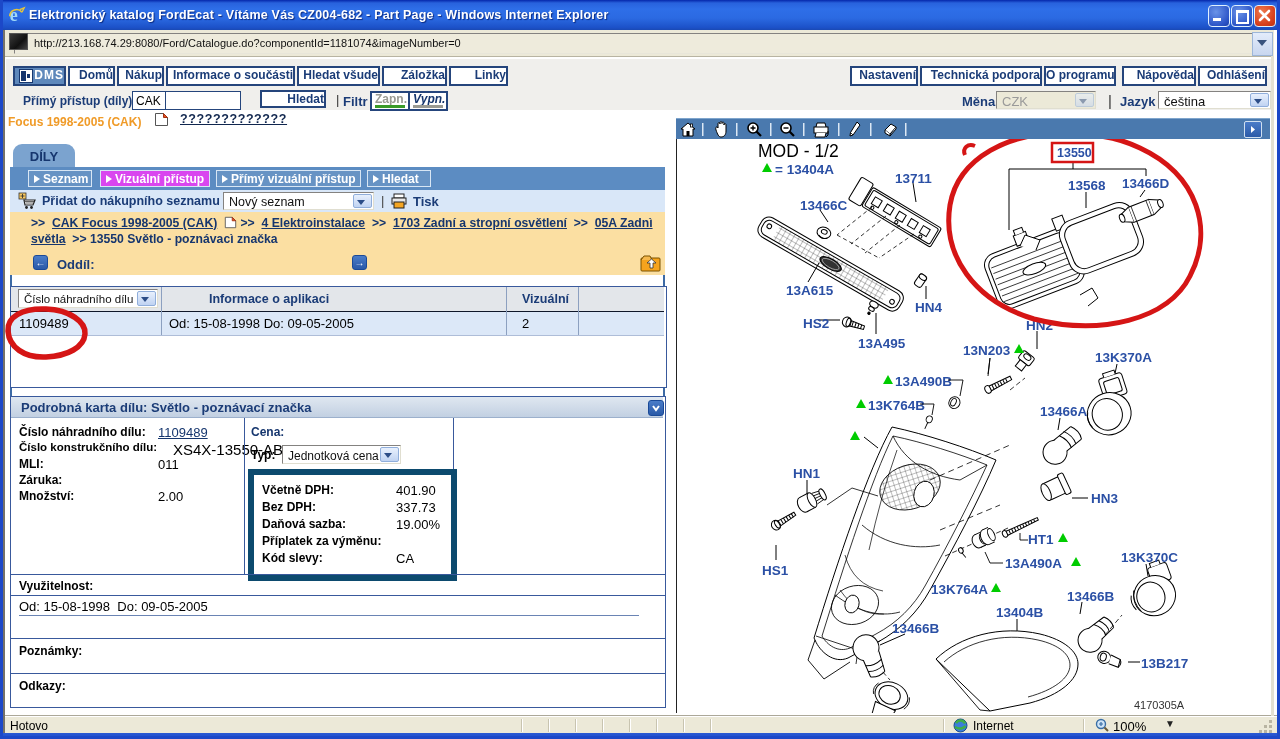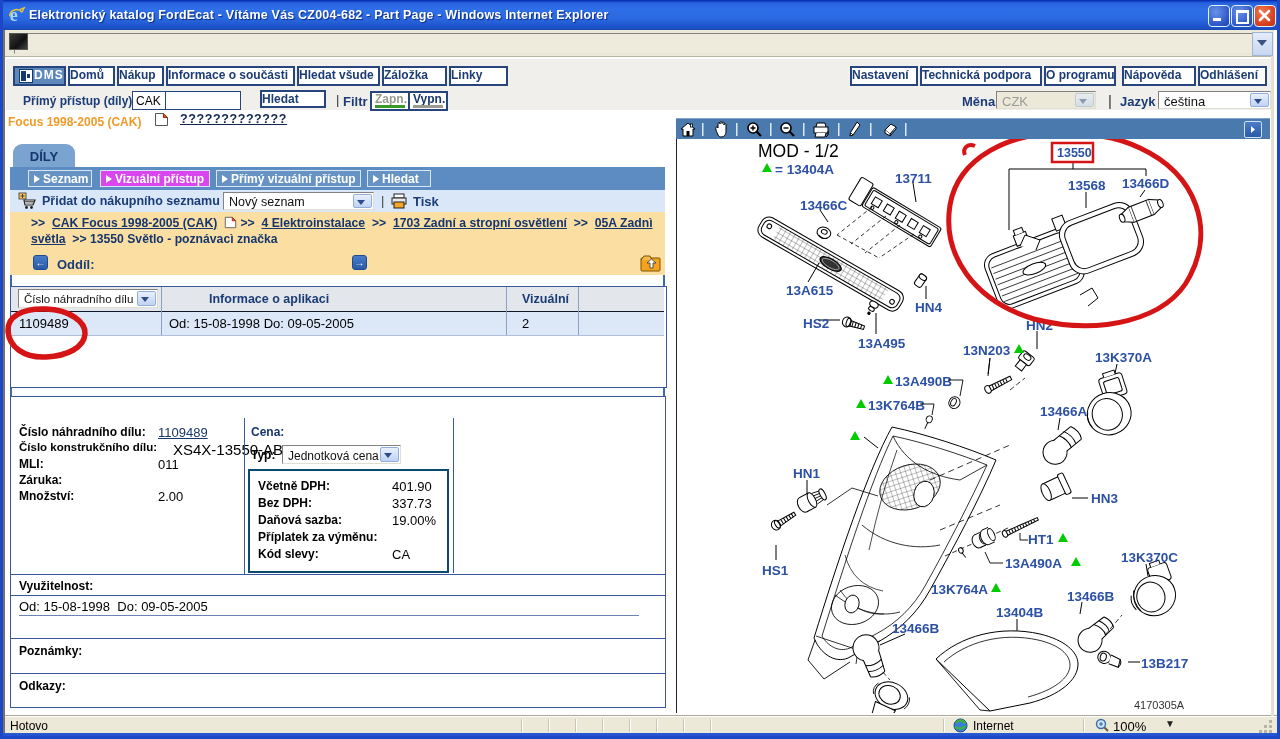--- a/index.html
+++ b/index.html
@@ -19,21 +19,21 @@
 #ie-logo{left:8px;top:5px;width:18px;height:19px;}
 
 #addrbar{left:3px;top:30px;width:1271px;height:26px;background:#ece9d8;border-bottom:1px solid #b8b4a2;}
 #addrfield{left:11px;top:3px;width:1240px;height:19px;background:#eeebdc;border:1px solid #888;border-color:#848280 #e8e6da #e8e6da #848280;}
 #favicon{left:6px;top:3px;width:17px;height:15px;background:#222;border:1px solid #555;background:linear-gradient(135deg,#3a3a3a,#111 60%,#444);}
 #urltxt{left:31px;top:7px;font-size:11px;color:#111;white-space:nowrap;}
 #addrdrop{left:1252px;top:32px;width:19px;height:22px;background:linear-gradient(180deg,#e3ecfb,#c8d6ef);border:1px solid #9db6d8;}
 #addrdrop:after{content:"";position:absolute;left:4px;top:7px;width:0;height:0;border:5px solid transparent;border-top:6px solid #39537e;}
 
 #hdr{left:6px;top:59px;width:1265px;height:51px;background:#f0efec;}
-.navbtn{position:absolute;top:7px;height:20px;border:2px solid #25457c;background:#fff;color:#1b3c77;font-size:12px;font-weight:bold;text-align:left;line-height:15px;box-sizing:border-box;white-space:nowrap;overflow:hidden;}
+.navbtn{position:absolute;top:7px;height:20px;border:2px solid #25457c;background:#fff;color:#1b3c77;font-size:12px;font-weight:bold;text-align:right;line-height:15px;box-sizing:border-box;white-space:nowrap;overflow:hidden;}
 #b-dms{background:#5e88bb;color:#fff;}
 .lbl{color:#1b3c77;font-size:13px;font-weight:bold;white-space:nowrap;}
 .blk{color:#000;font-size:13px;white-space:nowrap;}
 input.txt{position:absolute;border:1px solid #25457c;background:#fff;font-family:"Liberation Sans",sans-serif;}
 
 .sel{position:absolute;background:#fff;border:1px solid #848280;border-color:#848280 #e0ded0 #e0ded0 #848280;box-sizing:border-box;}
 .sel .st{position:absolute;left:5px;top:2px;font-size:13px;color:#111;white-space:nowrap;}
 .sel .ar{position:absolute;right:1px;top:1px;bottom:1px;width:17px;background:linear-gradient(180deg,#e8f0fd,#c0d3f2);border:1px solid #90aedb;border-radius:2px;}
 .sel .ar:after{content:"";position:absolute;left:3px;top:5px;width:0;height:0;border:4px solid transparent;border-top:5px solid #2c4d87;}
 
@@ -78,20 +78,21 @@
 <div class="abs winbtn" id="btnmax"></div>
 <div class="abs winbtn" id="btncls">
  <svg width="20" height="20" viewBox="0 0 20 20">
         <path d="M5 5 L14 14 M14 5 L5 14" stroke="#fff" stroke-width="2.6" stroke-linecap="round"></path>
       </svg>
 </div>
 
 <div class="abs" id="addrbar">
  <div class="abs" id="addrfield"></div>
  <div class="abs" id="favicon"></div>
+ <div class="abs" id="urltxt">http://213.168.74.29:8080/Ford/Catalogue.do?componentId=1181074&amp;imageNumber=0</div>
 </div>
 <div class="abs" id="addrdrop"></div>
 
 <div class="abs" id="hdr">
  <div class="navbtn" id="b-dms" style="left:7px;width:53px;">
    <svg style="position:absolute;left:4px;top:1px" width="14" height="14" viewBox="0 0 14 14">
           <rect x="0.5" y="0.5" width="13" height="13" fill="#fff" stroke="#16366e"></rect>
           <rect x="2" y="2" width="5" height="10" fill="#16366e"></rect>
           <rect x="8" y="5" width="3" height="4" fill="#16366e"></rect>
         </svg>
@@ -113,21 +114,21 @@
  <input class="txt" style="left: 159px; top: 32px; width: 70px; height: 15px;">
  <div class="navbtn" style="left:254px;top:31px;width:66px;height:18px;line-height:14px;">Hledat</div>
  <div class="abs blk" style="left:330px;top:33px;color:#333;">|</div>
  <div class="abs lbl" style="left:337px;top:35px;">Filtr</div>
  <div class="abs" style="left:364px;top:32px;width:74px;height:16px;border:2px solid #25457c;background:#fff;">
    <div style="position:absolute;left:0;top:0;width:36px;height:16px;border-right:2px solid #25457c;">
      <div style="position:absolute;left:3px;top:-1px;color:#9a9a92;font-size:12px;font-weight:bold;">Zapn.</div>
      <div style="position:absolute;left:3px;top:12px;width:30px;height:3px;background:#3a9a28;"></div>
    </div>
    <div style="position:absolute;left:38px;top:0;width:36px;height:16px;">
-     <div style="position:absolute;left:3px;top:-1px;color:#16366e;font-size:12px;font-weight:bold;">Vypn.</div>
+     <div style="position:absolute;left:3px;top:-1px;color:#16366e;font-size:12px;font-weight:bold;font-style:italic;">Vypn.</div>
      <div style="position:absolute;left:3px;top:12px;width:30px;height:3px;background:#9a9a92;"></div>
    </div>
  </div>
  <div class="abs lbl" style="left:956px;top:35px;">Měna</div>
  <div class="sel" style="left:990px;top:32px;width:100px;height:18px;background:#ece9d8;">
    <span class="st" style="color:#9a9a9a;">CZK</span>
         <span class="ar" style="opacity:0.5;"></span>
       </div>
  <div class="abs blk" style="left:1102px;top:33px;font-size:15px;color:#333;">|</div>
  <div class="abs lbl" style="left:1114px;top:35px;">Jazyk</div>
@@ -212,38 +213,44 @@
  <div class="vline" style="left:150px;"></div>
  <div class="vline" style="left:495px;"></div>
  <div class="vline" style="left:567px;"></div>
 </div>
 
 <svg class="abs" style="left:0px;top:300px;" width="110" height="70" viewBox="0 0 110 70">
  <path d="M46 9 C 22 8, 7 17, 8 31 C 9 47, 24 58, 46 57 C 68 56, 84 47, 85 34 C 86 22, 70 10, 46 9 Z" fill="none" stroke="#d51515" stroke-width="5.5" stroke-linecap="round"></path>
 </svg>
 
 <div class="abs" id="card">
+ <div id="cardhd">
+        <span class="abs lbl" style="left:10px;top:3px;">Podrobná karta dílu: Světlo - poznávací značka</span>
+  <div class="abs" style="left:637px;top:3px;width:14px;height:14px;background:linear-gradient(180deg,#4a7cc8,#2a5aa8);border:1px solid #1a4a98;border-radius:3px;"><svg width="14" height="14" viewBox="0 0 14 14">
+            <path d="M4 5 l3 4 3-4" fill="none" stroke="#fff" stroke-width="2"></path>
+          </svg></div>
+ </div>
  <div class="fl" style="left:8px;top:28px;">Číslo náhradního dílu:</div>
  <div class="fv" style="left:147px;top:28px;color:#16366e;text-decoration:underline;">1109489</div>
  <div class="fl" style="left:8px;top:44px;font-size:11.5px;">Číslo konstrukčního dílu:</div>
  <div class="fv" style="left:142px;top:44px;font-size:15px;margin-left:20px;">XS4X-13550-AB</div>
  <div class="fl" style="left:8px;top:60px;">MLI:</div>
  <div class="fv" style="left:147px;top:60px;">011</div>
  <div class="fl" style="left:8px;top:76px;">Záruka:</div>
  <div class="fl" style="left:8px;top:92px;">Množství:</div>
  <div class="fv" style="left:147px;top:92px;">2.00</div>
  <div class="abs" style="left:233px;top:21px;width:1px;height:156px;background:#39599c;"></div>
  <div class="abs" style="left:442px;top:21px;width:1px;height:155px;background:#39599c;"></div>
  <div class="fl" style="left:240px;top:28px;color:#16366e;">Cena:</div>
  <div class="fl" style="left:240px;top:51px;">Typ:</div>
  <div class="sel" style="left:271px;top:48px;width:119px;height:19px;">
         <span class="st" style="font-size:12px;top:3px;">Jednotková cena</span>
         <span class="ar"></span>
       </div>
- <div class="abs" style="left:237px;top:72px;width:197px;height:100px;border:2px solid #0c4a6e;">
+ <div class="abs" style="left:237px;top:72px;width:197px;height:100px;border:6px solid #0c4a6e;">
   <div class="fl" style="left:8px;top:8px;">Včetně DPH:</div>
         <div class="fv" style="left:142px;top:8px;">401.90</div>
   <div class="fl" style="left:8px;top:25px;">Bez DPH:</div>
         <div class="fv" style="left:142px;top:25px;">337.73</div>
   <div class="fl" style="left:8px;top:42px;">Daňová sazba:</div>
         <div class="fv" style="left:142px;top:42px;">19.00%</div>
   <div class="fl" style="left:8px;top:59px;">Příplatek za výměnu:</div>
   <div class="fl" style="left:8px;top:76px;">Kód slevy:</div>
         <div class="fv" style="left:142px;top:76px;">CA</div>
  </div>

